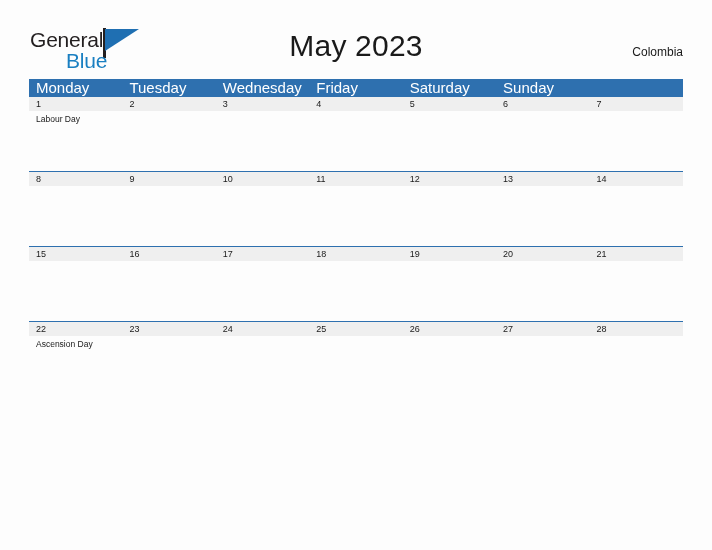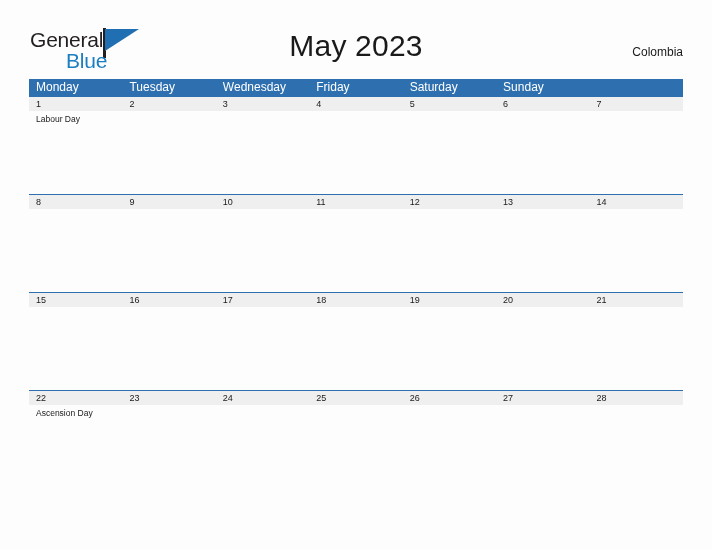--- a/index.html
+++ b/index.html
@@ -98,21 +98,21 @@
 
   .weekday-row {
     display: flex;
     background: #2e70af;
     height: 17px;
   }
   .weekday {
     width: 93.43px;
     flex: 0 0 93.43px;
     color: #ffffff;
-    font-size: 12px;
+    font-size: 15px;
     line-height: 17px;
     padding-left: 7px;
     white-space: nowrap;
     overflow: hidden;
   }
 
   .week {
     position: relative;
   }
   .week-rule {
@@ -131,21 +131,21 @@
     font-size: 9px;
     line-height: 14px;
     padding-left: 7px;
     color: #1a1a1a;
     white-space: nowrap;
     overflow: hidden;
   }
   .event-row {
     display: flex;
     background: #fdfdfd;
-    height: 83px;
+    height: 60px;
   }
   .event-cell {
     width: 93.43px;
     flex: 0 0 93.43px;
     padding-left: 7px;
     padding-top: 3px;
     font-size: 8.5px;
     line-height: 11px;
     color: #1a1a1a;
     white-space: nowrap;

